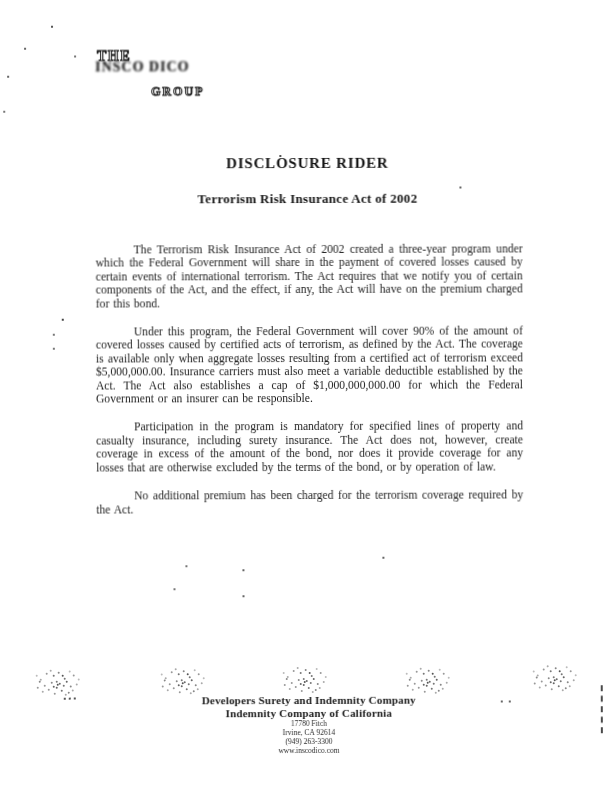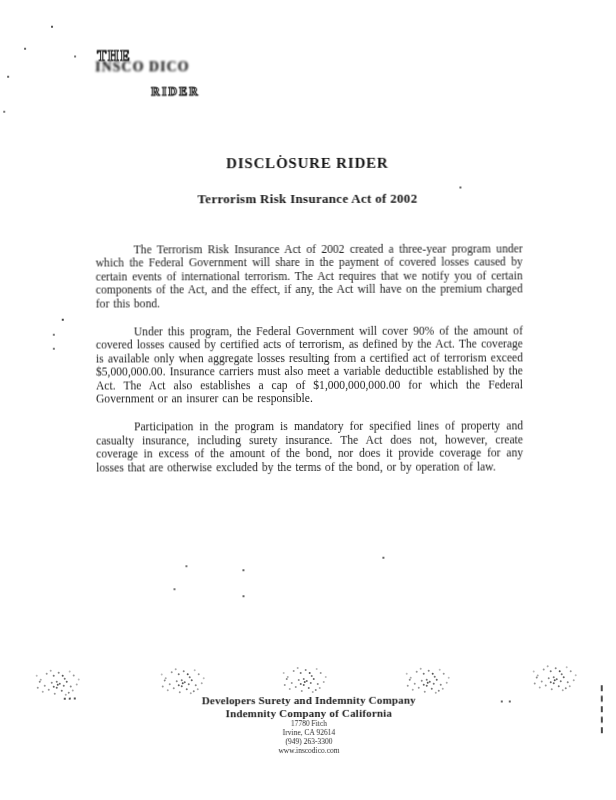--- a/index.html
+++ b/index.html
@@ -94,30 +94,31 @@
   }
 </style>
 </head>
 <body>
 
 <div class="page">
 
   <div class="logo">
     <span class="logo-the">THE</span>
     <span class="logo-mid">INSCO DICO</span>
-    <span class="logo-group">RIDER</span>
+    <span class="logo-group">GROUP</span>
   </div>
 
   <h1 class="doc-title">DISCLOSURE RIDER</h1>
   <h2 class="doc-subtitle">Terrorism Risk Insurance Act of 2002</h2>
 
   <div class="body-text">
     <p>The Terrorism Risk Insurance Act of 2002 created a three-year program under which the Federal Government will share in the payment of covered losses caused by certain events of international terrorism.  The Act requires that we notify you of certain components of the Act, and the effect, if any, the Act will have on the premium charged for this bond.</p>
     <p>Under this program, the Federal Government will cover 90% of the amount of covered losses caused by certified acts of terrorism, as defined by the Act.  The coverage is available only when aggregate losses resulting from a certified act of terrorism exceed $5,000,000.00.  Insurance carriers must also meet a variable deductible established by the Act.  The Act also establishes a cap of $1,000,000,000.00 for which the Federal Government or an insurer can be responsible.</p>
     <p>Participation in the program is mandatory for specified lines of property and casualty insurance, including surety insurance.  The Act does not, however, create coverage in excess of the amount of the bond, nor does it provide coverage for any losses that are otherwise excluded by the terms of the bond, or by operation of law.</p>
+    <p>No additional premium has been charged for the terrorism coverage required by the Act.</p>
   </div>
 
   <div class="blob" style="left:55px;top:680px"></div>
   <div class="blob" style="left:180px;top:679px"></div>
   <div class="blob" style="left:302px;top:678px"></div>
   <div class="blob" style="left:425px;top:679px"></div>
   <div class="blob" style="left:552px;top:677px"></div>
 
   <div class="specks"></div>
   <div class="edge-dashes"></div>

